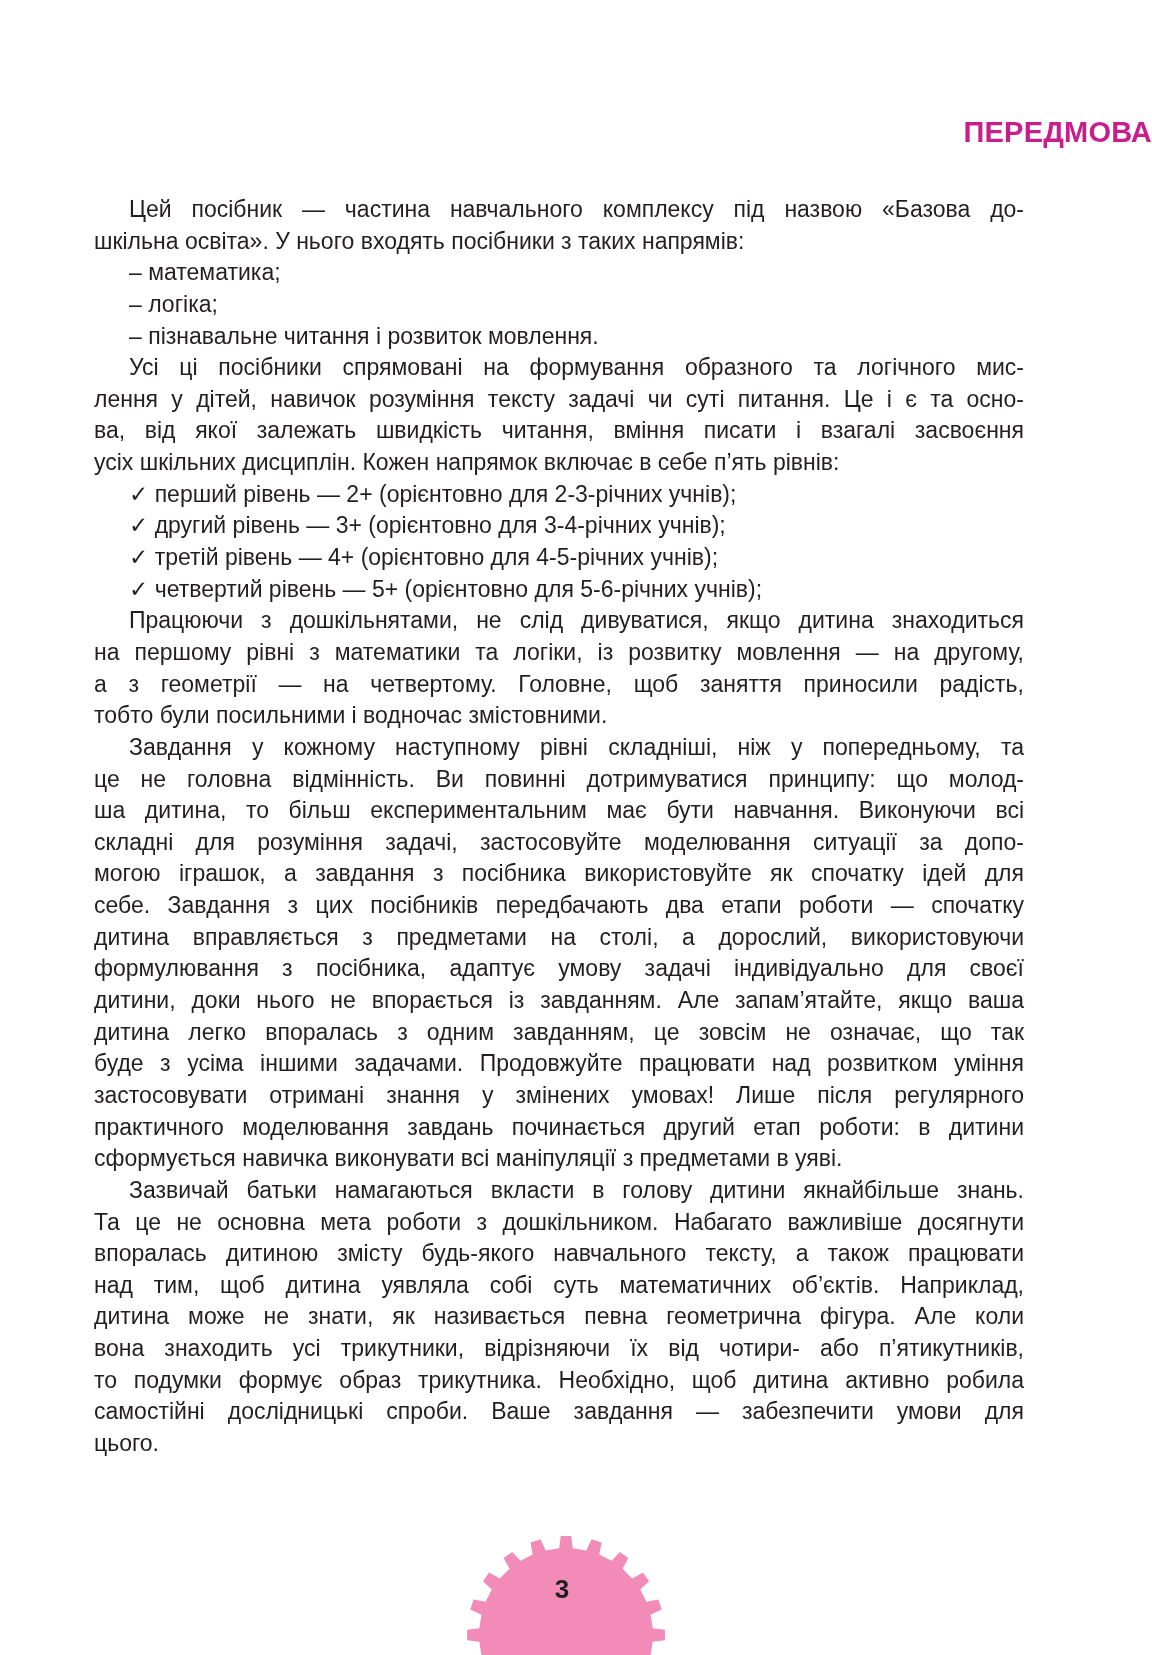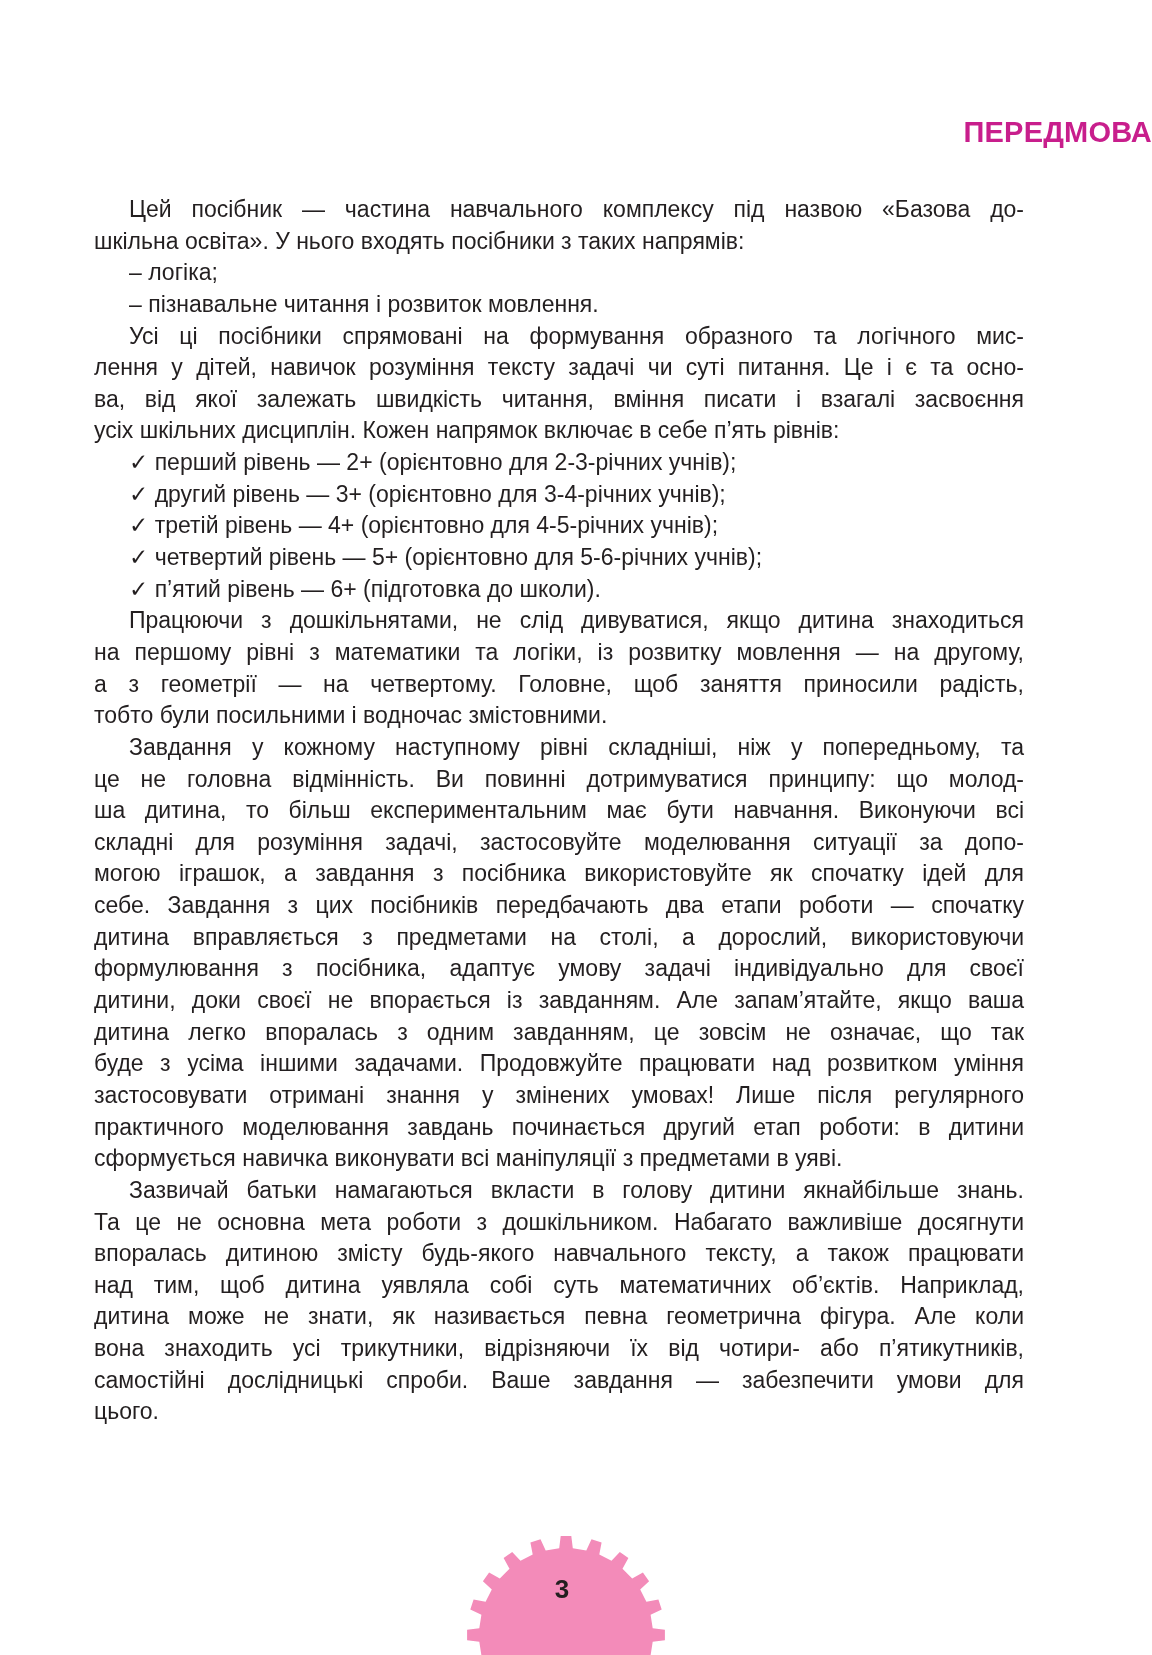--- a/index.html
+++ b/index.html
@@ -32,55 +32,56 @@
 </style>
 </head>
 <body>
 
 <div class="page">
   <h1 class="title" style="margin: 0px; color: rgb(200, 30, 140); text-align: right;">ПЕРЕДМОВА</h1>
 
   <div class="body-text" id="body-text" style="color: rgb(35, 31, 32);">
       <span class="line indent">Цей посібник — частина навчального комплексу під назвою «Базова до-</span>
       <span class="line last">шкільна освіта». У нього входять посібники з таких напрямів:</span>
+      <span class="line indent last">– математика;</span>
       <span class="line indent last">– логіка;</span>
       <span class="line indent last">– пізнавальне читання і розвиток мовлення.</span>
       <span class="line indent">Усі ці посібники спрямовані на формування образного та логічного мис-</span>
       <span class="line">лення у дітей, навичок розуміння тексту задачі чи суті питання. Це і є та осно-</span>
       <span class="line">ва, від якої залежать швидкість читання, вміння писати і взагалі засвоєння</span>
       <span class="line last">усіх шкільних дисциплін. Кожен напрямок включає в себе п’ять рівнів:</span>
       <span class="line indent last">✓ перший рівень — 2+ (орієнтовно для 2-3-річних учнів);</span>
       <span class="line indent last">✓ другий рівень — 3+ (орієнтовно для 3-4-річних учнів);</span>
       <span class="line indent last">✓ третій рівень — 4+ (орієнтовно для 4-5-річних учнів);</span>
       <span class="line indent last">✓ четвертий рівень — 5+ (орієнтовно для 5-6-річних учнів);</span>
-      <span class="line indent last">✓ п’ятий рівень — 6+ (підготовка до школи).</span>
       <span class="line indent">Працюючи з дошкільнятами, не слід дивуватися, якщо дитина знаходиться</span>
       <span class="line">на першому рівні з математики та логіки, із розвитку мовлення — на другому,</span>
       <span class="line">а з геометрії — на четвертому. Головне, щоб заняття приносили радість,</span>
       <span class="line last">тобто були посильними і водночас змістовними.</span>
       <span class="line indent">Завдання у кожному наступному рівні складніші, ніж у попередньому, та</span>
       <span class="line">це не головна відмінність. Ви повинні дотримуватися принципу: що молод-</span>
       <span class="line">ша дитина, то більш експериментальним має бути навчання. Виконуючи всі</span>
       <span class="line">складні для розуміння задачі, застосовуйте моделювання ситуації за допо-</span>
       <span class="line">могою іграшок, а завдання з посібника використовуйте як спочатку ідей для</span>
       <span class="line">себе. Завдання з цих посібників передбачають два етапи роботи — спочатку</span>
       <span class="line">дитина вправляється з предметами на столі, а дорослий, використовуючи</span>
       <span class="line">формулювання з посібника, адаптує умову задачі індивідуально для своєї</span>
-      <span class="line">дитини, доки своєї не впорається із завданням. Але запам’ятайте, якщо ваша</span>
+      <span class="line">дитини, доки нього не впорається із завданням. Але запам’ятайте, якщо ваша</span>
       <span class="line">дитина легко впоралась з одним завданням, це зовсім не означає, що так</span>
       <span class="line">буде з усіма іншими задачами. Продовжуйте працювати над розвитком уміння</span>
       <span class="line">застосовувати отримані знання у змінених умовах! Лише після регулярного</span>
       <span class="line">практичного моделювання завдань починається другий етап роботи: в дитини</span>
       <span class="line last">сформується навичка виконувати всі маніпуляції з предметами в уяві.</span>
       <span class="line indent">Зазвичай батьки намагаються вкласти в голову дитини якнайбільше знань.</span>
       <span class="line">Та це не основна мета роботи з дошкільником. Набагато важливіше досягнути</span>
       <span class="line">впоралась дитиною змісту будь-якого навчального тексту, а також працювати</span>
       <span class="line">над тим, щоб дитина уявляла собі суть математичних об’єктів. Наприклад,</span>
       <span class="line">дитина може не знати, як називається певна геометрична фігура. Але коли</span>
       <span class="line">вона знаходить усі трикутники, відрізняючи їх від чотири- або п’ятикутників,</span>
+      <span class="line">то подумки формує образ трикутника. Необхідно, щоб дитина активно робила</span>
       <span class="line">самостійні дослідницькі спроби. Ваше завдання — забезпечити умови для</span>
       <span class="line last">цього.</span>
     </div>
 
   <svg class="gear" viewBox="0 0 1152 1655" id="gear-svg">
     <path id="gear-path" d="M559.2,1548.3 L560.7,1536.1 L571.3,1536.1 L572.8,1548.3 L586.3,1550.4 L591.5,1539.3 L601.6,1542.6 L599.3,1554.6 L611.5,1560.8 L619.8,1551.9 L628.4,1558.1 L622.5,1568.8 L632.2,1578.5 L642.9,1572.6 L649.1,1581.2 L640.2,1589.5 L646.4,1601.7 L658.4,1599.4 L661.7,1609.5 L650.6,1614.7 L652.7,1628.2 L664.9,1629.7 L664.9,1640.3 L652.7,1641.8 L650.6,1655.3 L661.7,1660.5 L658.4,1670.6 L646.4,1668.3 L640.2,1680.5 L649.1,1688.8 L642.9,1697.4 L632.2,1691.5 L622.5,1701.2 L628.4,1711.9 L619.8,1718.1 L611.5,1709.2 L599.3,1715.4 L601.6,1727.4 L591.5,1730.7 L586.3,1719.6 L572.8,1721.7 L571.3,1733.9 L560.7,1733.9 L559.2,1721.7 L545.7,1719.6 L540.5,1730.7 L530.4,1727.4 L532.7,1715.4 L520.5,1709.2 L512.2,1718.1 L503.6,1711.9 L509.5,1701.2 L499.8,1691.5 L489.1,1697.4 L482.9,1688.8 L491.8,1680.5 L485.6,1668.3 L473.6,1670.6 L470.3,1660.5 L481.4,1655.3 L479.3,1641.8 L467.1,1640.3 L467.1,1629.7 L479.3,1628.2 L481.4,1614.7 L470.3,1609.5 L473.6,1599.4 L485.6,1601.7 L491.8,1589.5 L482.9,1581.2 L489.1,1572.6 L499.8,1578.5 L509.5,1568.8 L503.6,1558.1 L512.2,1551.9 L520.5,1560.8 L532.7,1554.6 L530.4,1542.6 L540.5,1539.3 L545.7,1550.4 Z" fill="#F38BB9"></path>
   </svg>
 
   <div class="page-number" style="color: rgb(35, 31, 32);">3</div>
 </div>

